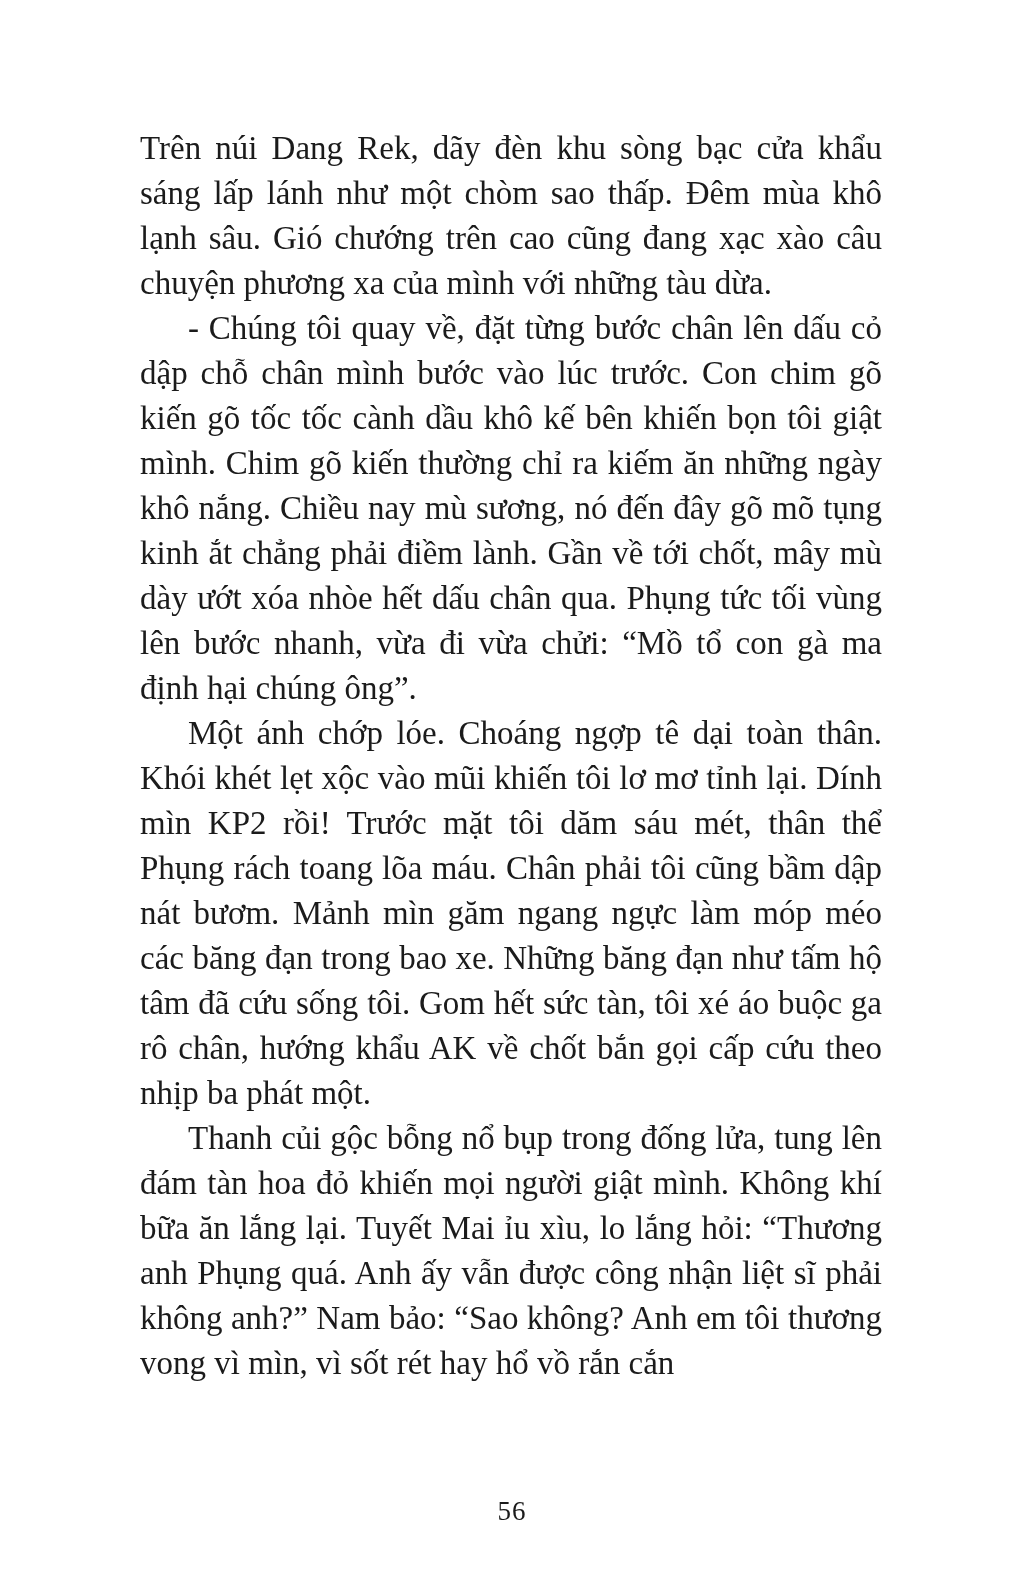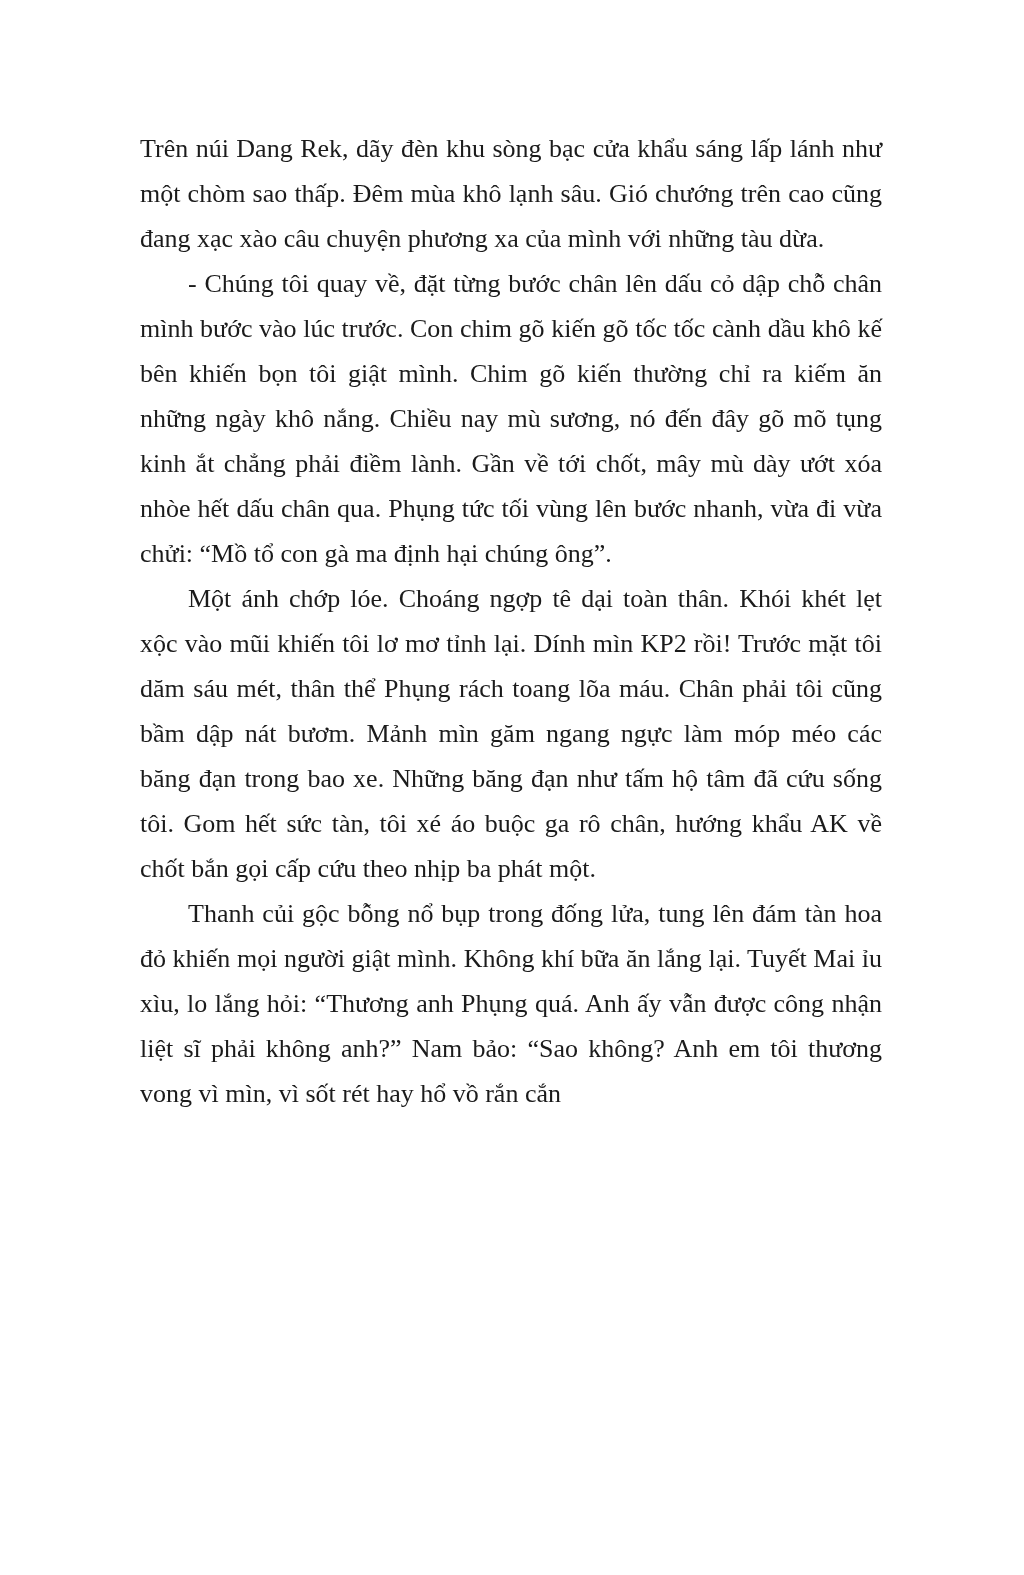--- a/index.html
+++ b/index.html
@@ -19,21 +19,21 @@
   .page {
     position: absolute;
     inset: 0;
     background: #ffffff;
   }
   .text-block {
     position: absolute;
     left: 140px;
     top: 126px;
     width: 742px;
-    font-size: 26px;
+    font-size: 33px;
     line-height: 45px;
     text-align: justify;
     text-justify: inter-word;
   }
   .para {
     margin: 0;
     padding: 0;
     text-indent: 48px;
   }
   .para.no-indent {
@@ -57,14 +57,17 @@
 
 <div class="page">
 
   <main class="text-block">
     <p class="para no-indent">Trên núi Dang Rek, dãy đèn khu sòng bạc cửa khẩu sáng lấp lánh như một chòm sao thấp. Đêm mùa khô lạnh sâu. Gió chướng trên cao cũng đang xạc xào câu chuyện phương xa của mình với những tàu dừa.</p>
     <p class="para">- Chúng tôi quay về, đặt từng bước chân lên dấu cỏ dập chỗ chân mình bước vào lúc trước. Con chim gõ kiến gõ tốc tốc cành dầu khô kế bên khiến bọn tôi giật mình. Chim gõ kiến thường chỉ ra kiếm ăn những ngày khô nắng. Chiều nay mù sương, nó đến đây gõ mõ tụng kinh ắt chẳng phải điềm lành. Gần về tới chốt, mây mù dày ướt xóa nhòe hết dấu chân qua. Phụng tức tối vùng lên bước nhanh, vừa đi vừa chửi: “Mồ tổ con gà ma định hại chúng ông”.</p>
     <p class="para">Một ánh chớp lóe. Choáng ngợp tê dại toàn thân. Khói khét lẹt xộc vào mũi khiến tôi lơ mơ tỉnh lại. Dính mìn KP2 rồi! Trước mặt tôi dăm sáu mét, thân thể Phụng rách toang lõa máu. Chân phải tôi cũng bầm dập nát bươm. Mảnh mìn găm ngang ngực làm móp méo các băng đạn trong bao xe. Những băng đạn như tấm hộ tâm đã cứu sống tôi. Gom hết sức tàn, tôi xé áo buộc ga rô chân, hướng khẩu AK về chốt bắn gọi cấp cứu theo nhịp ba phát một.</p>
     <p class="para">Thanh củi gộc bỗng nổ bụp trong đống lửa, tung lên đám tàn hoa đỏ khiến mọi người giật mình. Không khí bữa ăn lắng lại. Tuyết Mai ỉu xìu, lo lắng hỏi: “Thương anh Phụng quá. Anh ấy vẫn được công nhận liệt sĩ phải không anh?” Nam bảo: “Sao không? Anh em tôi thương vong vì mìn, vì sốt rét hay hổ vồ rắn cắn</p>
   </main>
 
+  <footer class="page-footer">
+    <span class="page-number">56</span>
+  </footer>
 
 </div>
 
 </body></html>

